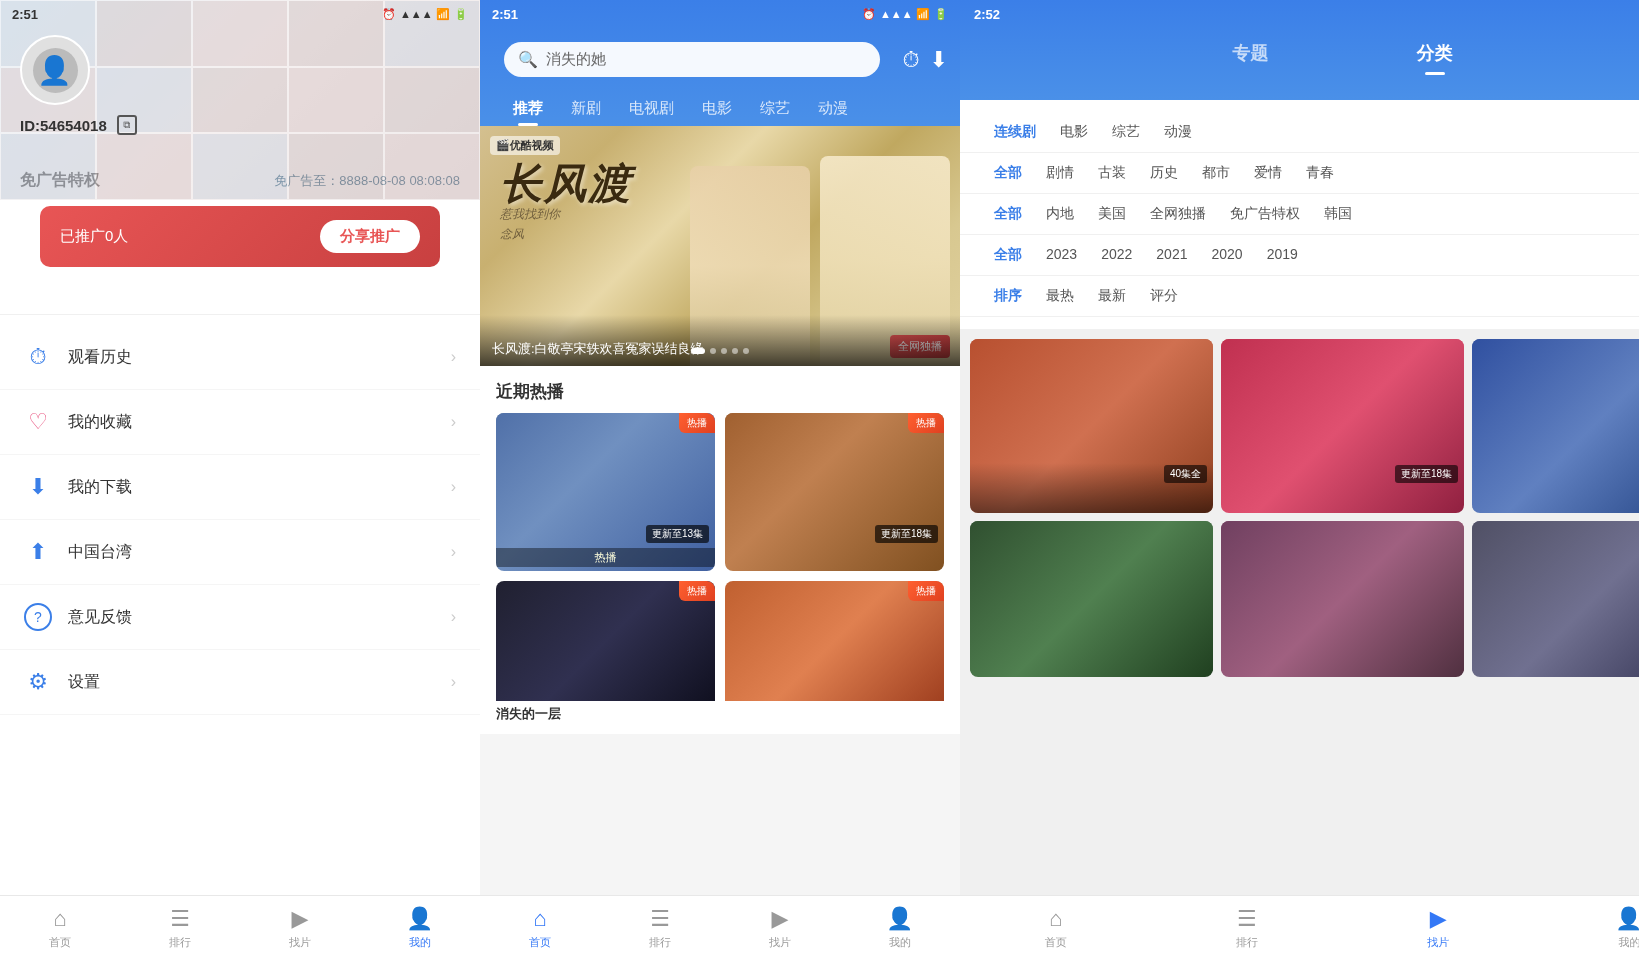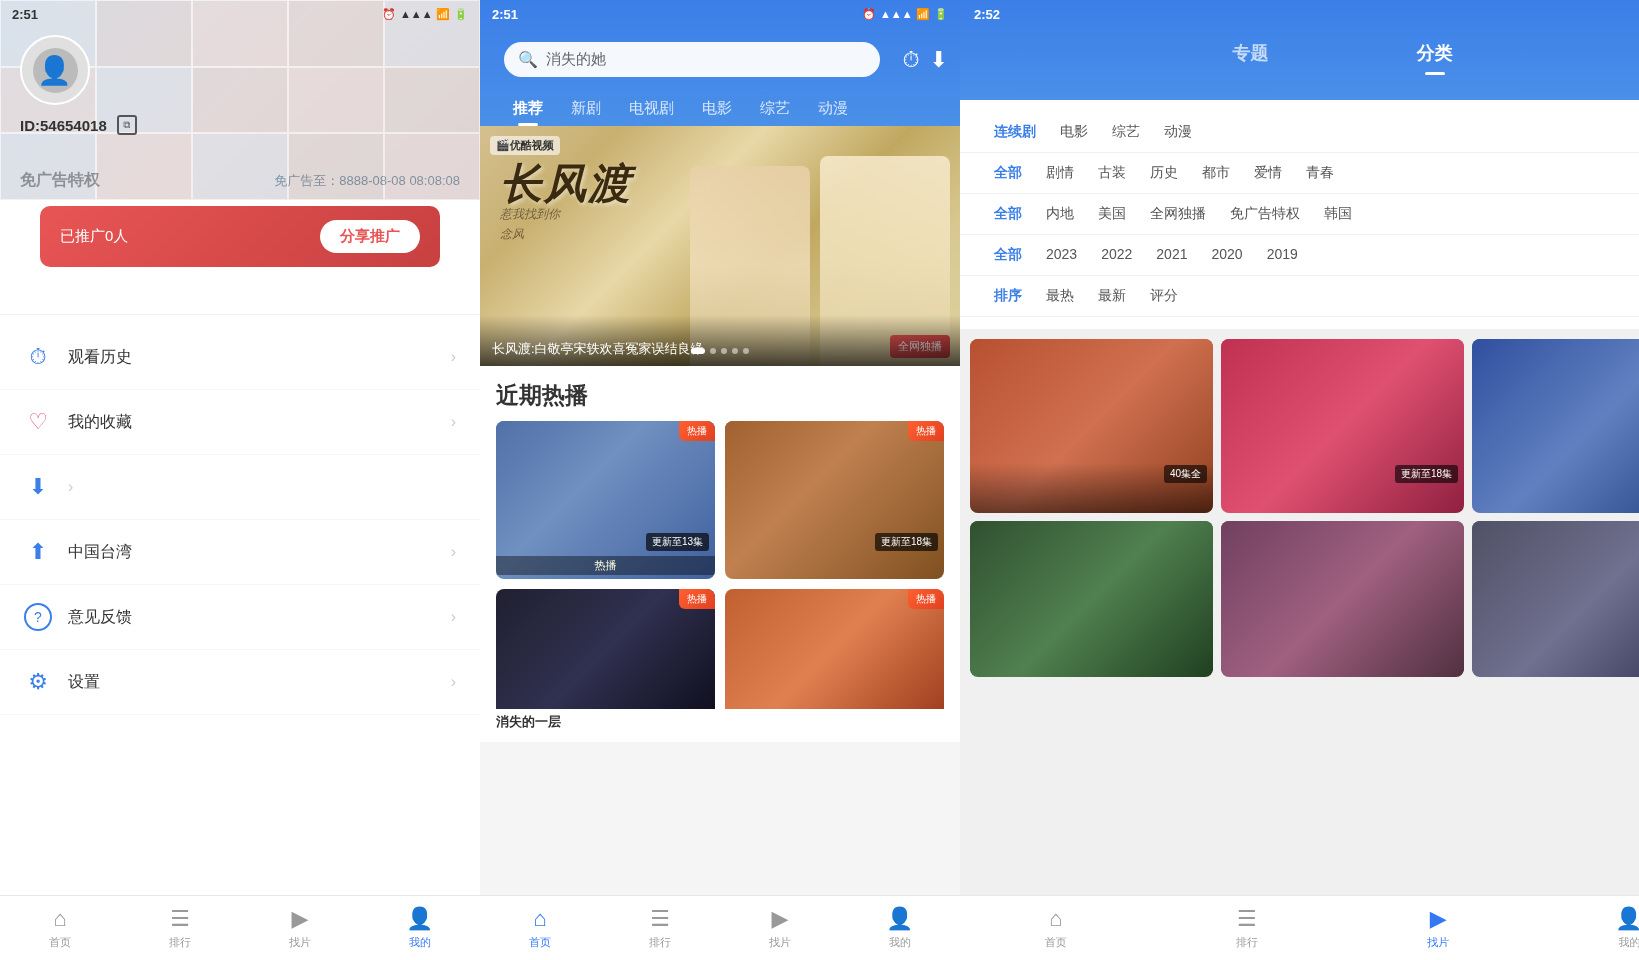--- a/index.html
+++ b/index.html
@@ -298,21 +298,21 @@
       bottom: 12px;
       left: 50%;
       transform: translateX(-50%);
       display: flex;
       gap: 5px;
     }
     .banner-dot { width: 6px; height: 6px; border-radius: 50%; background: rgba(255,255,255,0.5); }
     .banner-dot.active { background: #fff; width: 14px; border-radius: 3px; }
 
     .section-title {
-      font-size: 23px;
+      font-size: 17px;
       font-weight: 700;
       color: #333;
       padding: 14px 16px 10px;
     }
     .hot-grid {
       display: grid;
       grid-template-columns: 1fr 1fr;
       gap: 10px;
       padding: 0 16px 10px;
     }
@@ -568,20 +568,21 @@
       <span class="menu-label">观看历史</span>
       <span class="menu-arrow">›</span>
     </div>
     <div class="menu-item">
       <div class="menu-icon" style="color:#e85580; font-size:22px;">♡</div>
       <span class="menu-label">我的收藏</span>
       <span class="menu-arrow">›</span>
     </div>
     <div class="menu-item">
       <div class="menu-icon" style="color:#3b7fe8; font-size:22px;">⬇</div>
+      <span class="menu-label">我的下载</span>
       <span class="menu-arrow">›</span>
     </div>
     <div class="menu-item">
       <div class="menu-icon" style="color:#3b7fe8; font-size:22px;">⬆</div>
       <span class="menu-label">中国台湾</span>
       <span class="menu-arrow">›</span>
     </div>
     <div class="menu-item">
       <div class="menu-icon" style="color:#3b7fe8; font-size:22px; border:2px solid #3b7fe8; border-radius:50%; width:28px; height:28px; display:flex; align-items:center; justify-content:center; font-size:14px;">?</div>
       <span class="menu-label">意见反馈</span>

